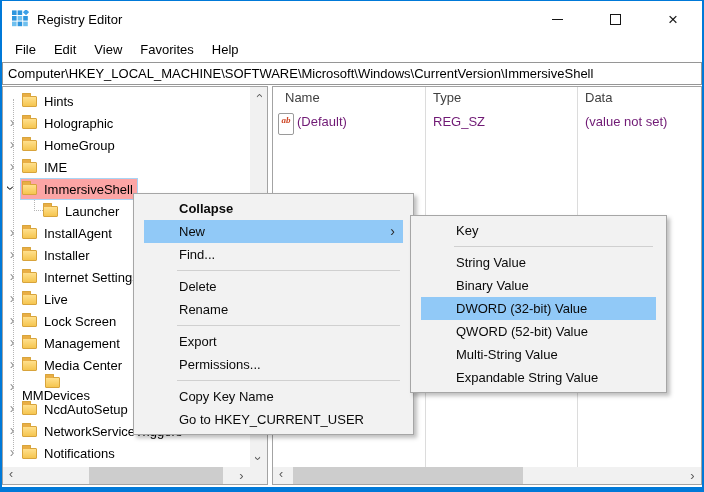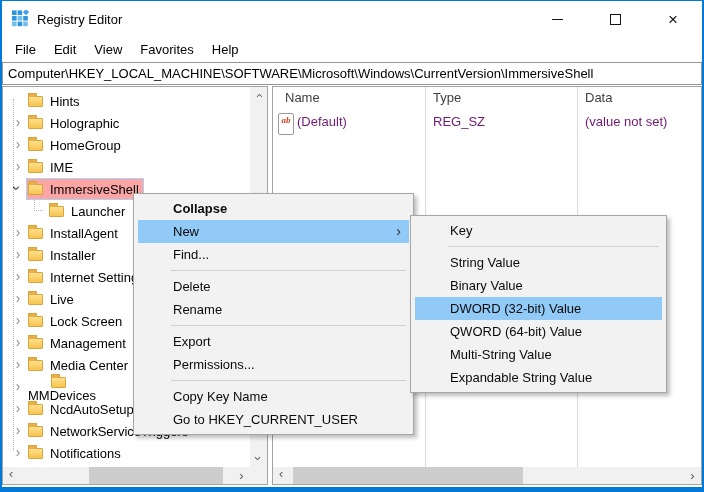--- a/index.html
+++ b/index.html
@@ -34,21 +34,21 @@
   
   .addressbar { position:absolute; left:2px; top:62px; width:700px; height:23px; background:#fff; border:1px solid #969696; display:flex; align-items:center; padding-left:5px; font-size:13px; white-space:nowrap; overflow:hidden; }
 
   
   .treepane { position:absolute; left:2px; top:86px; width:266px; height:399px; background:#fff; border:1px solid #a3a3a3; overflow:hidden; }
   .listpane { position:absolute; left:272px; top:86px; width:430px; height:399px; background:#fff; border:1px solid #a3a3a3; overflow:hidden; }
 
   
   .guide-v { position:absolute; left:10px; top:12px; height:352px; width:0; border-left:1px dotted #b5b5b5; }
   .guide-child { position:absolute; left:31px; top:113px; width:9px; height:11px; border-left:1px dotted #b5b5b5; border-bottom:1px dotted #b5b5b5; }
-  .tree-row { position:absolute; left:6px; height:22px; width:246px; display:flex; align-items:center; }
+  .tree-row { position:absolute; left:0; height:22px; width:246px; display:flex; align-items:center; }
   .chev { position:absolute; width:12px; height:14px; font-size:14px; line-height:13px; text-align:center; }
   .chev.collapsed { left:3px; color:#8f8f8f; }
   .chev.expanded  { left:1px; color:#1a1a1a; transform:rotate(90deg); top:3px; }
   .row-body { position:absolute; display:flex; align-items:center; height:20px; padding:0 4px 0 1px; white-space:nowrap; }
   .row-body.selected { background:#fca5a5; outline:1px solid #a9d4f5; }
   .folder { position:relative; width:15px; height:11px; margin-right:7px; background:linear-gradient(#ffe08d,#f5c54f); border:1px solid #d8a43c; border-radius:1px; flex:0 0 auto; }
   .folder::before { content:""; position:absolute; left:-1px; top:-4px; width:7px; height:3px; background:#e9ae45; border:1px solid #d8a43c; border-bottom:none; border-radius:1px 1px 0 0; }
   .tree-lbl { font-size:13px; }
 
   
@@ -66,21 +66,21 @@
   .sb-thumb { position:absolute; background:#cdcdcd; }
 
   
   .col-line { position:absolute; top:0; width:1px; background:#dcdcdc; }
   .hdr-cell { position:absolute; top:0; height:22px; line-height:22px; font-size:13px; color:#3f3f3f; }
   .list-row { position:absolute; top:24px; height:20px; width:100%; display:flex; align-items:center; }
   .cell { position:absolute; font-size:13px; color:#701a75; white-space:nowrap; }
   .ab-icon { position:absolute; left:5px; top:2px; width:16px; height:22px; background:#fff; border:1px solid #9a9a9a; border-radius:2px; font:italic bold 9px "Liberation Serif",serif; color:#cf4625; text-align:center; line-height:13px; }
 
   
-  .menu { position:absolute; background:#f2f2f2; border:1px solid #a6a6a6; box-shadow:3px 3px 4px rgba(0,0,0,0.25); padding:3px 4px; z-index:10; }
+  .menu { position:absolute; background:#f2f2f2; border:1px solid #a6a6a6; box-shadow:3px 3px 4px rgba(0,0,0,0.25); padding:3px 10px; z-index:10; }
   .ctx  { left:133px; top:193px; width:281px; }
   .sub  { left:410px; top:215px; width:257px; z-index:11; }
   .menu-item { position:relative; height:23px; line-height:23px; padding-left:35px; font-size:13px; color:#0a0a0a; white-space:nowrap; }
   .menu-item.bold { font-weight:bold; }
   .menu-item.hl { background:#91c9f7; }
   .menu-sep { height:1px; border-top:1px solid #d0d0d0; margin:4px 3px 4px 33px; }
   .sub-arrow { position:absolute; right:8px; top:0; font-size:14px; color:#2a2a2a; }
 </style>
 </head>
 <body>
@@ -309,18 +309,18 @@
       <div class="menu-item">Copy Key Name</div>
       <div class="menu-item">Go to HKEY_CURRENT_USER</div>
     </div>
 
   <div class="menu sub" id="sub-menu">
       <div class="menu-item">Key</div>
       <div class="menu-sep"></div>
       <div class="menu-item">String Value</div>
       <div class="menu-item">Binary Value</div>
       <div class="menu-item hl">DWORD (32-bit) Value</div>
-      <div class="menu-item">QWORD (64-bit) Value</div>
+      <div class="menu-item">QWORD (52-bit) Value</div>
       <div class="menu-item">Multi-String Value</div>
       <div class="menu-item">Expandable String Value</div>
     </div>
 
 </div>
 
 </body></html>

